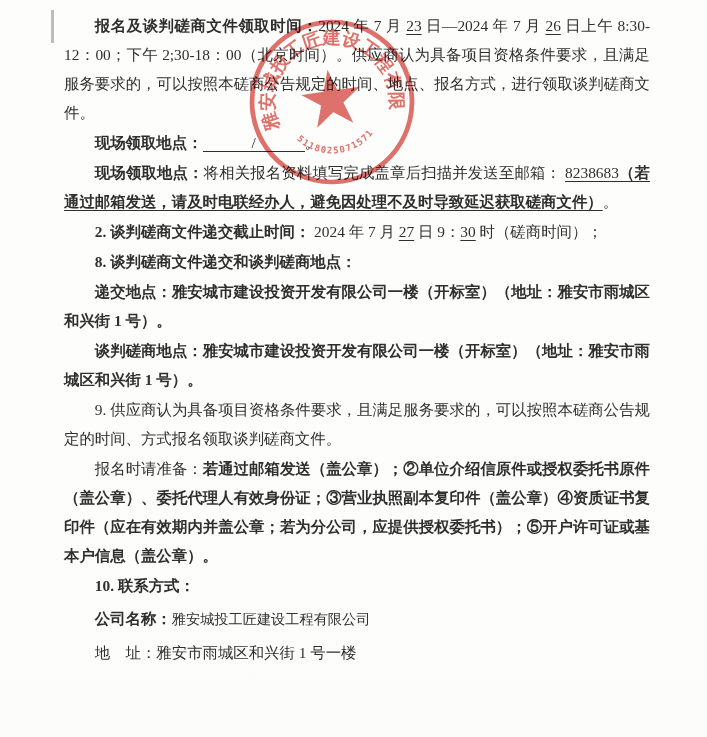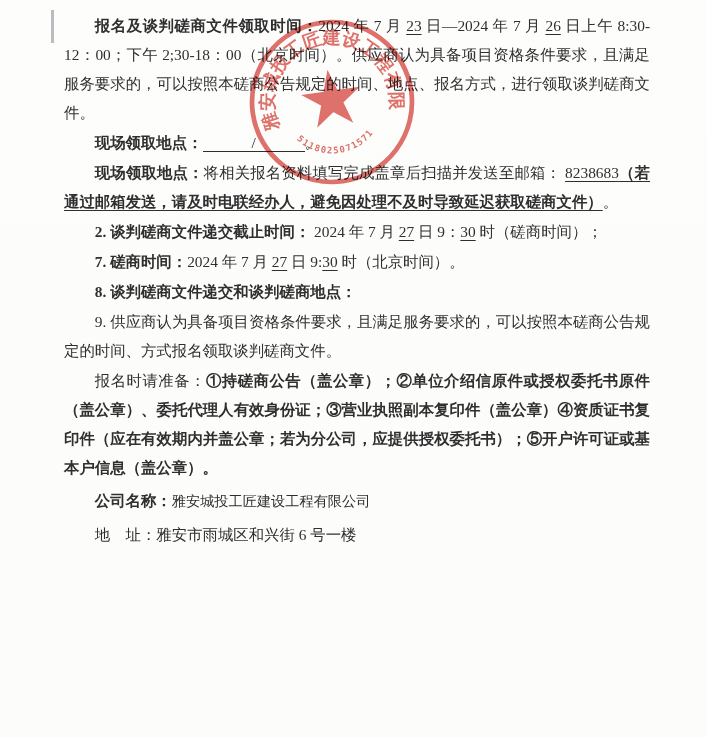--- a/index.html
+++ b/index.html
@@ -71,26 +71,28 @@
 
 <div id="page">
 
   <div id="artifact"></div>
 
   <div id="doc-body">
       <p class="para"><span class="b">报名及谈判磋商文件领取时间：</span><span>2024 年 7 月 </span><span class="u">23</span><span> 日—2024 年 7 月 </span><span class="u">26</span><span> 日上午 8:30-12：00；下午 2;30-18：00（北京时间）。供应商认为具备项目资格条件要求，且满足服务要求的，可以按照本磋商公告规定的时间、地点、报名方式，进行领取谈判磋商文件。</span></p>
       <p class="para"><span class="b">现场领取地点：</span><span class="blank">/</span><span>。</span></p>
       <p class="para"><span class="b">现场领取地点：</span><span>将相关报名资料填写完成盖章后扫描并发送至邮箱：  </span><span class="u">8238683</span><span class="b u">（若通过邮箱发送，请及时电联经办人，避免因处理不及时导致延迟获取磋商文件）</span><span>。</span></p>
       <p class="para"><span class="b">2. 谈判磋商文件递交截止时间：</span><span>  2024 年 7 月 </span><span class="u">27</span><span> 日 9：</span><span class="u">30</span><span> 时（磋商时间）；</span></p>
-      <p class="para"><span class="b">7. 磋商时间：</span><span>2024 年 7 月 </span><span class="u">27</span><span> 日 9:</span><span class="u">30</span><span> 时（北京时间）。</span></p>
       <p class="para"><span class="b">8. 谈判磋商文件递交和谈判磋商地点：</span></p>
+      <p class="para"><span class="b">递交地点：雅安城市建设投资开发有限公司一楼（开标室）（地址：雅安市雨城区和兴街 1 号）。</span></p>
+      <p class="para"><span class="b">谈判磋商地点：雅安城市建设投资开发有限公司一楼（开标室）（地址：雅安市雨城区和兴街 1 号）。</span></p>
       <p class="para"><span>9. 供应商认为具备项目资格条件要求，且满足服务要求的，可以按照本磋商公告规定的时间、方式报名领取谈判磋商文件。</span></p>
-      <p class="para"><span>报名时请准备：</span><span class="b">①持磋商公告（盖公章）；②单位介绍信原件或授权委托书原件（盖公章）、委托代理人有效身份证；③营业执照副本复印件（盖公章）④资质证书复印件（应在有效期内并盖公章；若为分公司，应提供授权委托书）；⑤开户许可证或基本户信息（盖公章）。</span></p>
+      <p class="para"><span>报名时请准备：</span><span class="b">若通过邮箱发送（盖公章）；②单位介绍信原件或授权委托书原件（盖公章）、委托代理人有效身份证；③营业执照副本复印件（盖公章）④资质证书复印件（应在有效期内并盖公章；若为分公司，应提供授权委托书）；⑤开户许可证或基本户信息（盖公章）。</span></p>
+      <p class="para"><span class="b">10. 联系方式：</span></p>
       <p class="para gap"><span class="b">公司名称：</span><span class="small">雅安城投工匠建设工程有限公司</span></p>
-      <p class="para gap"><span>地　址：雅安市雨城区和兴街 6 号一楼</span></p>
+      <p class="para gap"><span>地　址：雅安市雨城区和兴街 1 号一楼</span></p>
       <p class="para gap"></p>
     </div>
 
   <svg id="seal" viewBox="0 0 200 200" aria-hidden="true">
     <defs>
       <path id="arcTop" d="M 36.1,123.3 A 68,68 0 1 1 163.9,123.3" fill="none"></path>
       <path id="arcBottom" d="M 50.9,134.4 A 60,60 0 0 0 149.1,134.4" fill="none"></path>
     </defs>
     <circle cx="100" cy="100" r="93" fill="none" stroke="#d9534b" stroke-width="5.5"></circle>
     <path d="M 100,62 L 121.2,127.2 65.7,86.9 134.3,86.9 78.8,127.2 Z" fill="#d9534b" fill-rule="nonzero"></path>

